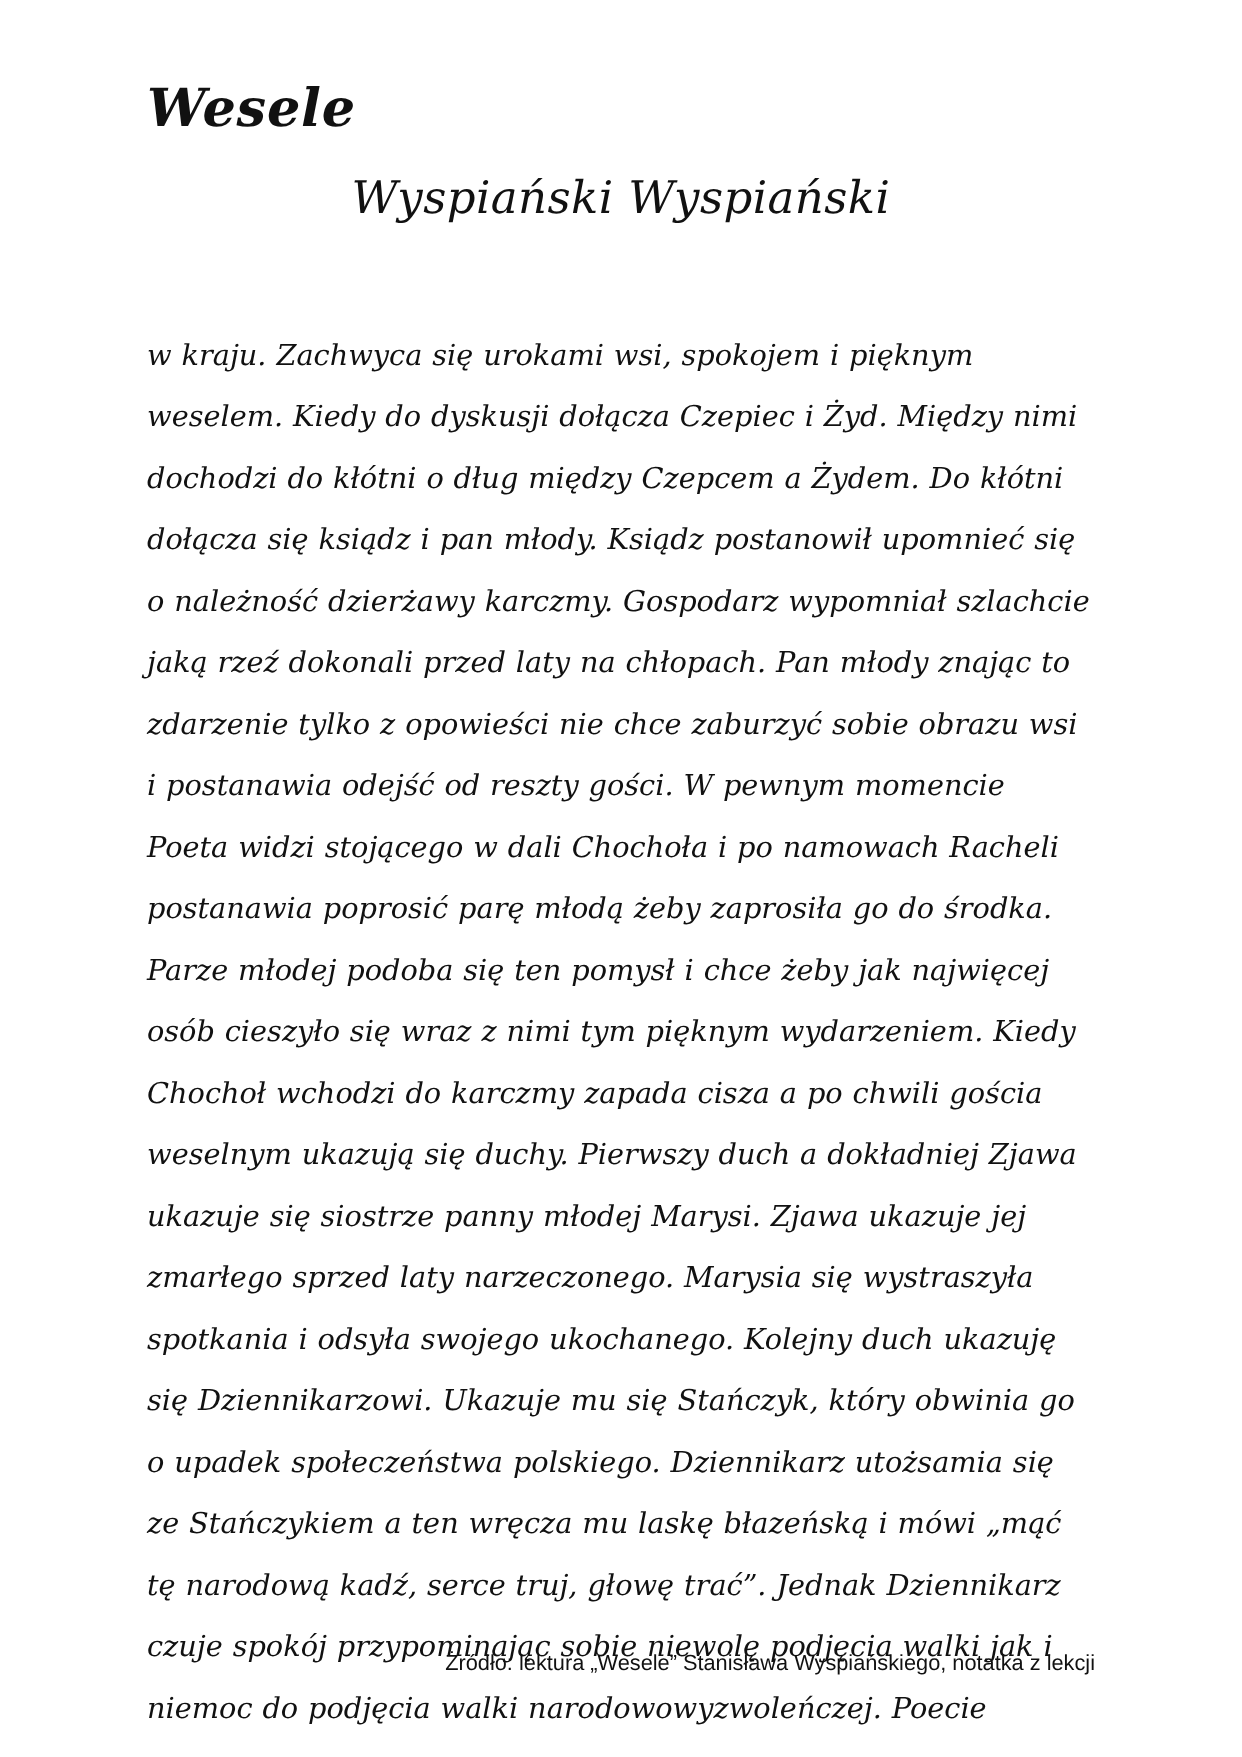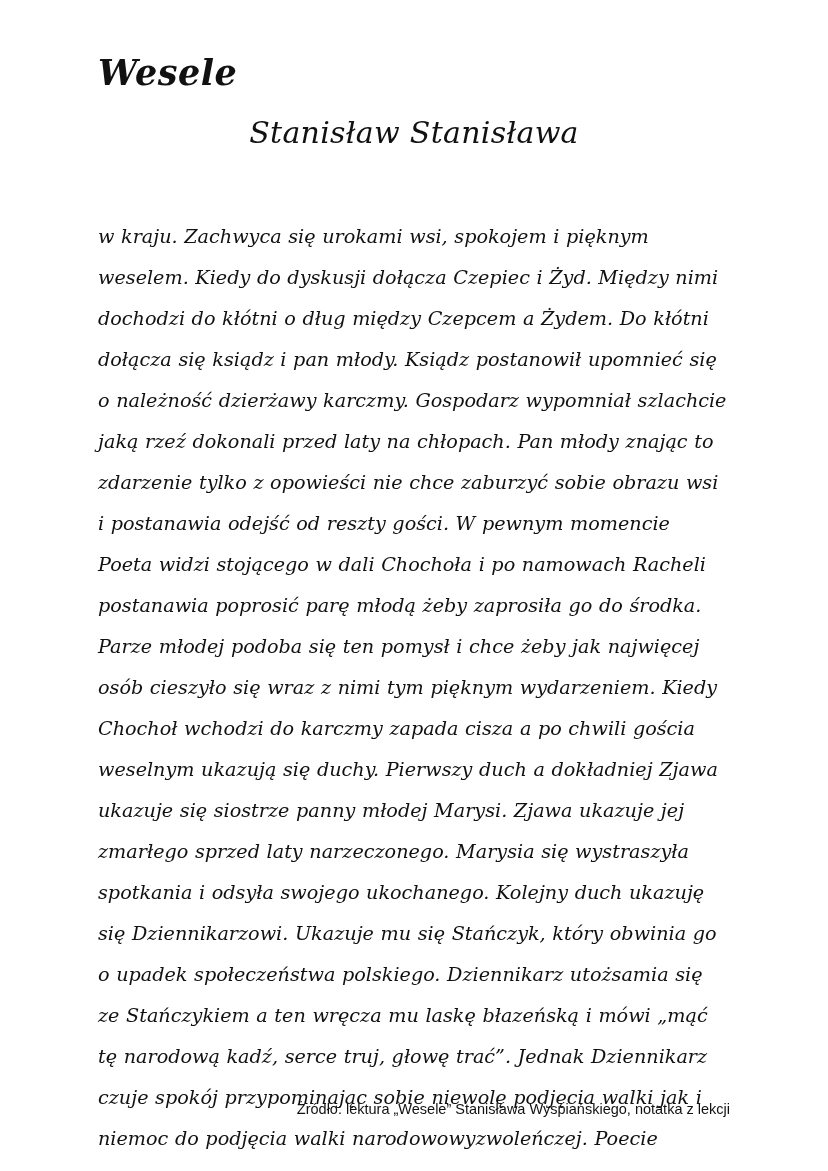--- a/index.html
+++ b/index.html
@@ -68,19 +68,19 @@
     text-align: right;
   }
 </style>
 </head>
 <body>
 
 <div class="page">
 
   <h1 class="doc-title">Wesele</h1>
 
-  <h2 class="doc-author">Stanisław Stanisława</h2>
+  <h2 class="doc-author">Wyspiański Wyspiański</h2>
 
   <p class="body-text">w kraju. Zachwyca się urokami wsi, spokojem i pięknym weselem. Kiedy do dyskusji dołącza Czepiec i Żyd. Między nimi dochodzi do kłótni o dług między Czepcem a Żydem. Do kłótni dołącza się ksiądz i pan młody. Ksiądz postanowił upomnieć się o należność  dzierżawy karczmy. Gospodarz wypomniał szlachcie jaką rzeź dokonali przed laty na chłopach. Pan młody znając to zdarzenie tylko z opowieści nie chce zaburzyć sobie obrazu wsi i postanawia odejść od reszty gości. W pewnym momencie Poeta widzi stojącego w dali Chochoła i po namowach Racheli postanawia poprosić parę młodą żeby zaprosiła go do środka. Parze młodej podoba się ten pomysł i chce żeby jak najwięcej osób cieszyło się wraz z nimi tym pięknym wydarzeniem. Kiedy Chochoł wchodzi do karczmy zapada cisza a po chwili gościa weselnym ukazują się duchy. Pierwszy duch a dokładniej Zjawa ukazuje się siostrze panny młodej Marysi. Zjawa ukazuje jej zmarłego sprzed laty narzeczonego. Marysia się wystraszyła spotkania i odsyła swojego ukochanego. Kolejny duch ukazuję się Dziennikarzowi. Ukazuje mu się Stańczyk, który obwinia go o upadek społeczeństwa polskiego. Dziennikarz utożsamia się ze Stańczykiem a ten wręcza mu laskę błazeńską i  mówi „mąć tę narodową kadź, serce truj, głowę trać”. Jednak Dziennikarz czuje spokój przypominając sobie niewolę podjęcia walki jak i niemoc do podjęcia walki narodowowyzwoleńczej. Poecie ukazuję się Rycerz-Zawisza czarny. Przypomina Poecie o chwale i potędze narodu. Przypomina wielkie poświęcenie dla kraju jak i wielkie zwycięstwa.</p>
 
   <p class="source-note">Żródło: lektura „Wesele” Stanisława Wyspiańskiego, notatka z lekcji</p>
 
 </div>
 
 </body></html>

